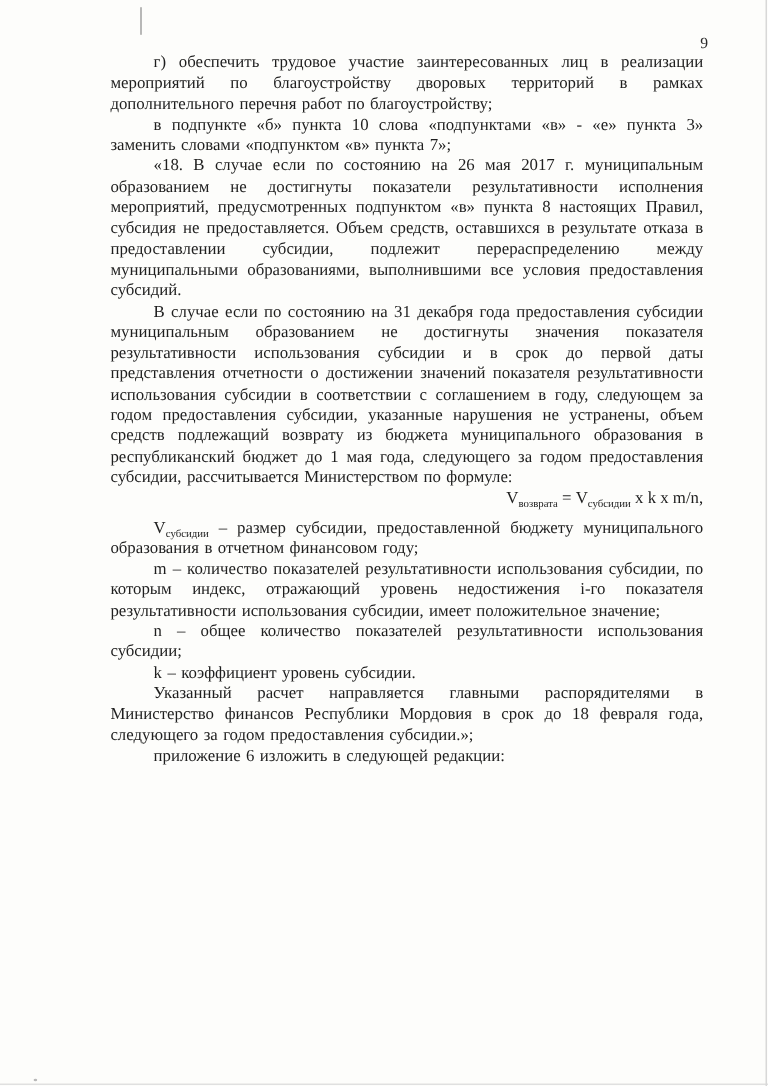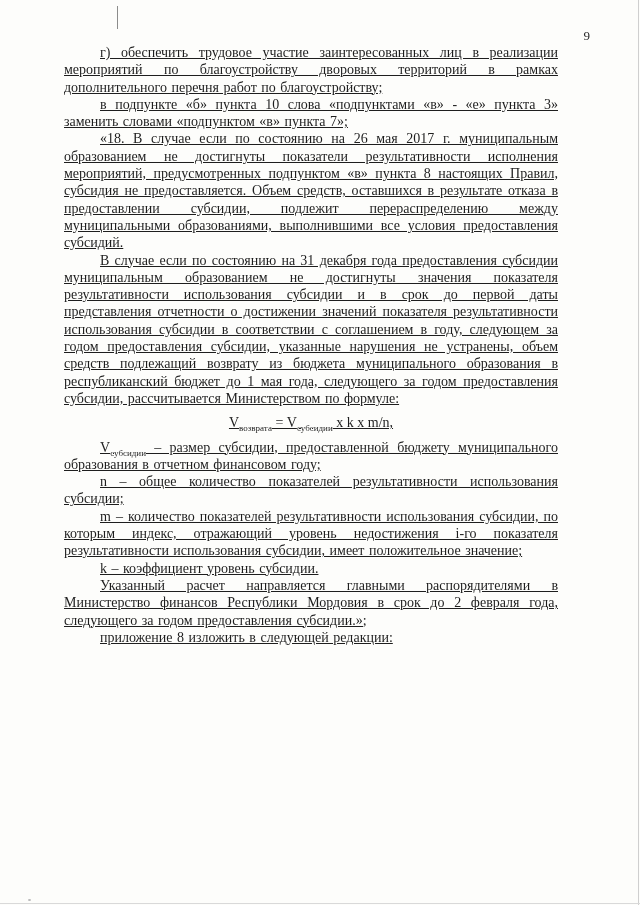--- a/index.html
+++ b/index.html
@@ -18,38 +18,37 @@
   }
   .page-number {
     position: absolute;
     top: 28px;
     right: 50px;
     font-size: 13px;
     color: #2a2a2a;
   }
   .content {
     position: absolute;
-    left: 64px;
+    left: 92px;
     top: 44px;
     width: 494px;
-    text-decoration: underline;
   }
   p.para {
     margin: 0;
     font-size: 14px;
     line-height: 17.3px;
     text-align: justify;
     text-indent: 36px;
     word-spacing: 1px;
   }
   .formula {
     font-size: 14px;
     line-height: 17.3px;
-    text-align: center;
-    margin: 7px 0 7px 0;
+    text-align: right;
+    margin: 0 0 7px 0;
   }
   sub {
     font-size: 9px;
     line-height: 0;
   }
   
   .artifact-tick-top {
     position: absolute;
     left: 117px;
     top: 6px;
@@ -102,29 +101,29 @@
 
     <p class="para">«18. В случае если по состоянию на 26 мая 2017 г. муниципальным образованием не достигнуты показатели результативности исполнения мероприятий, предусмотренных подпунктом «в» пункта 8 настоящих Правил, субсидия не предоставляется. Объем средств, оставшихся в результате отказа в предоставлении субсидии, подлежит перераспределению между муниципальными образованиями, выполнившими все условия предоставления субсидий.</p>
 
     <p class="para">В случае если по состоянию на 31 декабря года предоставления субсидии муниципальным образованием не достигнуты значения показателя результативности использования субсидии и в срок до первой даты представления отчетности о достижении значений показателя результативности использования субсидии в соответствии с соглашением в году, следующем за годом предоставления субсидии, указанные нарушения не устранены, объем средств подлежащий возврату из бюджета муниципального образования в республиканский бюджет до 1 мая года, следующего за годом предоставления субсидии, рассчитывается Министерством по формуле:</p>
 
     <div class="formula"><span>V</span><sub>возврата</sub><span> = V</span><sub>субсидии</sub><span> x k x m/n,</span></div>
 
 
     <p class="para"><span>V</span><sub>субсидии</sub><span> – размер субсидии, предоставленной бюджету муниципального образования в отчетном финансовом году;</span></p>
 
+    <p class="para">m – количество показателей результативности использования субсидии, по которым индекс, отражающий уровень недостижения i-го показателя результативности использования субсидии, имеет положительное значение;</p>
+
     <p class="para">n – общее количество показателей результативности использования субсидии;</p>
-
-    <p class="para">m – количество показателей результативности использования субсидии, по которым индекс, отражающий уровень недостижения i-го показателя результативности использования субсидии, имеет положительное значение;</p>
 
     <p class="para">k – коэффициент уровень субсидии.</p>
 
-    <p class="para">Указанный расчет направляется главными распорядителями в Министерство финансов Республики Мордовия в срок до 2 февраля года, следующего за годом предоставления субсидии.»;</p>
+    <p class="para">Указанный расчет направляется главными распорядителями в Министерство финансов Республики Мордовия в срок до 18 февраля года, следующего за годом предоставления субсидии.»;</p>
 
-    <p class="para">приложение 8 изложить в следующей редакции:</p>
+    <p class="para">приложение 6 изложить в следующей редакции:</p>
 
   </div>
 
   <div class="artifact-tick-top"></div>
   <div class="artifact-edge-right"></div>
   <div class="artifact-edge-bottom"></div>
   <div class="artifact-speck"></div>
 
 </div>
 

